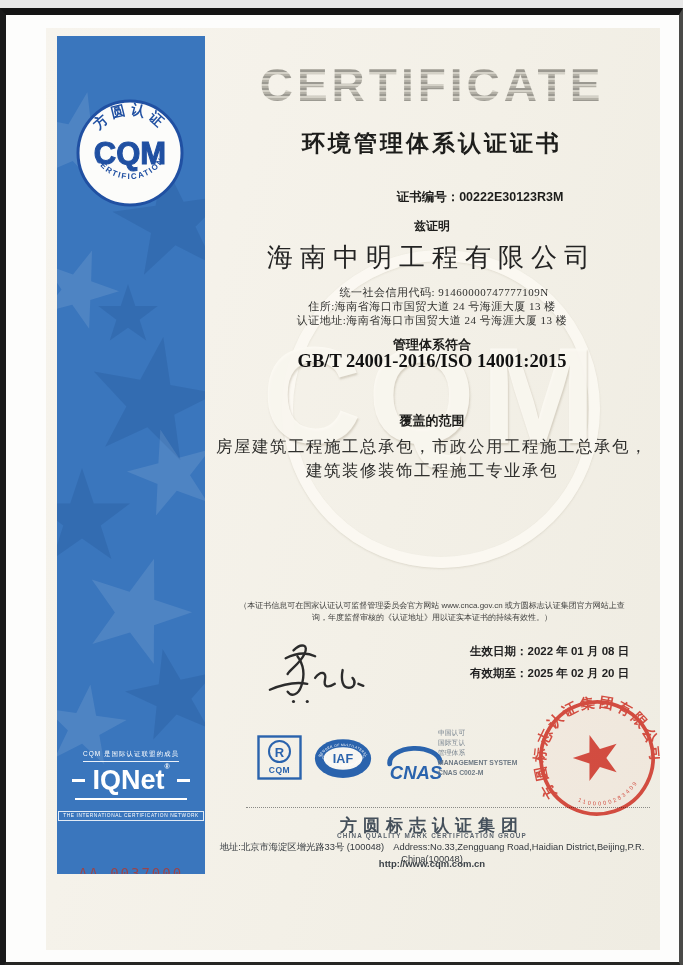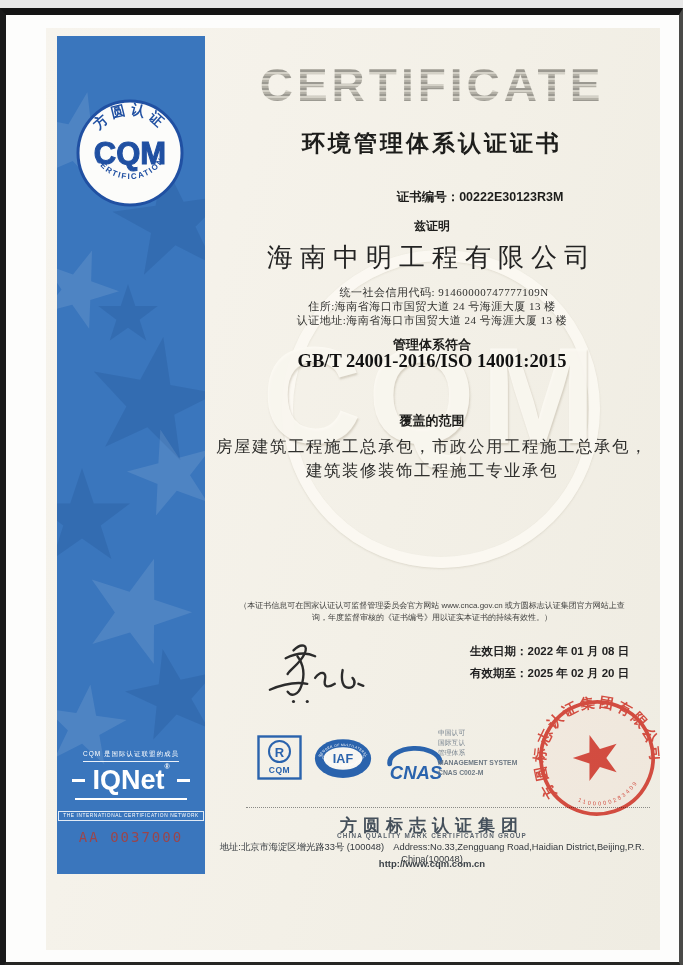--- a/index.html
+++ b/index.html
@@ -50,21 +50,21 @@
   .cqm-badge{position:absolute;left:18px;top:62px;width:110px;height:110px;z-index:3;}
   .iqnet-block{position:absolute;left:0;top:706px;width:148px;text-align:center;color:#fff;z-index:3;}
   .iqnet-note{font-size:6.5px;letter-spacing:1px;display:inline-block;border-bottom:1px solid rgba(255,255,255,.9);padding-bottom:2px;}
   .iqnet-row{display:flex;align-items:center;justify-content:center;gap:7px;margin-top:3px;}
   .iqnet-dash{width:13px;height:3px;background:#fff;}
   .iqnet-name{font-size:27px;font-weight:bold;letter-spacing:0;position:relative;}
   .iqnet-reg{font-size:7px;vertical-align:top;position:relative;top:-2px;}
   .iqnet-rule{width:112px;height:2px;background:#fff;margin:2px auto 3px auto;}
   .iqnet-tag{font-size:4.8px;letter-spacing:.6px;display:inline-block;border:1px solid rgba(255,255,255,.85);padding:1.5px 4px;}
   .sidebar-serial{
-    position:absolute;left:0;top:793px;width:148px;text-align:center;z-index:3;
+    position:absolute;left:0;top:829px;width:148px;text-align:center;z-index:3;
     font-family:"DejaVu Sans Mono",monospace;font-size:14px;letter-spacing:2px;
     color:#a5403f;opacity:.9;
   }
   
   .line{position:absolute;left:160px;width:452px;text-align:center;color:#1d1d1b;z-index:2;}
   .cert-title{top:100px;font-size:23px;font-weight:bold;letter-spacing:3px;}
   .cert-no{top:161px;font-size:12.5px;font-weight:bold;padding-left:48px;}
   .certify{top:190px;font-size:12px;font-weight:bold;}
   .company{top:212px;font-size:26px;letter-spacing:7px;font-family:"Liberation Serif",serif;color:#232323;}
   .kai{font-family:"Liberation Serif",serif;color:#30302e;}
@@ -153,21 +153,21 @@
     <div class="line credit kai">统一社会信用代码: 91460000747777109N</div>
     <div class="line addr1 kai">住所:海南省海口市国贸大道 24 号海涯大厦 13 楼</div>
     <div class="line addr2 kai">认证地址:海南省海口市国贸大道 24 号海涯大厦 13 楼</div>
     <div class="line conform">管理体系符合</div>
     <div class="line standard">GB/T 24001-2016/ISO 14001:2015</div>
     <div class="line scope-label">覆盖的范围</div>
     <div class="line scope1 kai">房屋建筑工程施工总承包，市政公用工程施工总承包，</div>
     <div class="line scope2 kai">建筑装修装饰工程施工专业承包</div>
     <div class="line disclaimer">
       <div>（本证书信息可在国家认证认可监督管理委员会官方网站 www.cnca.gov.cn 或方圆标志认证集团官方网站上查</div>
-      <div>询，年度监督审核的《证书编号》用以证实本证书的持续有效性。）</div>
+      <div>询，年度监督审核的《认证地址》用以证实本证书的持续有效性。）</div>
     </div>
 
     <svg class="signature" viewBox="0 0 120 70">
       <g fill="none" stroke="#2b2b2b" stroke-width="2.4" stroke-linecap="round">
         <path d="M 30,12 C 38,4 46,6 41,16 C 36,26 28,30 24,36"></path>
         <path d="M 22,20 C 34,14 44,14 52,18"></path>
         <path d="M 34,18 C 40,26 42,36 38,48 C 35,57 28,60 24,54"></path>
         <path d="M 6,52 C 20,46 34,44 44,46"></path>
         <path d="M 52,40 C 58,32 64,34 62,42 C 60,50 66,50 72,46"></path>
         <path d="M 80,32 C 78,42 80,50 86,50 C 92,50 94,44 90,40"></path>

